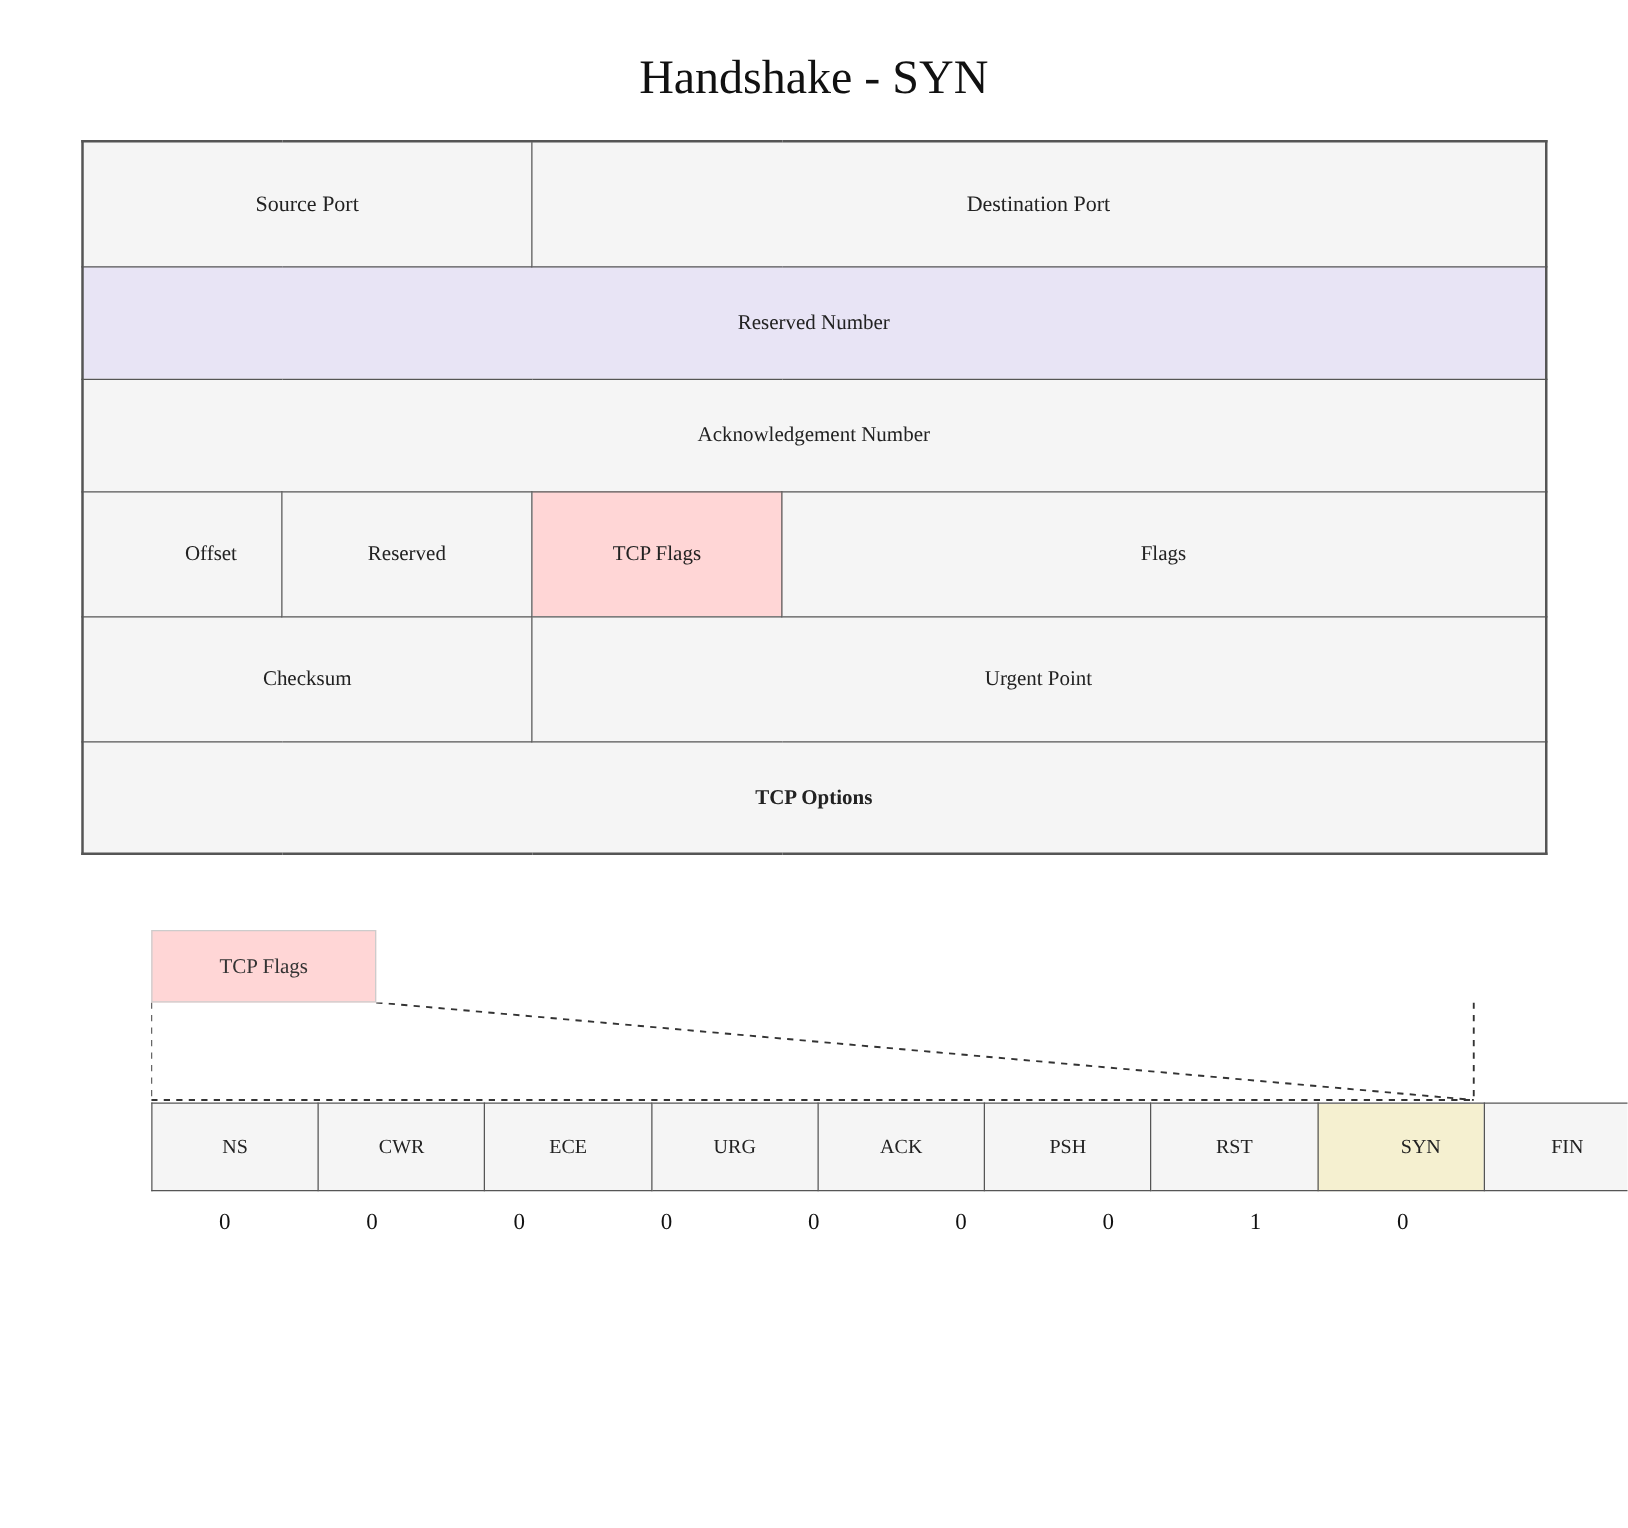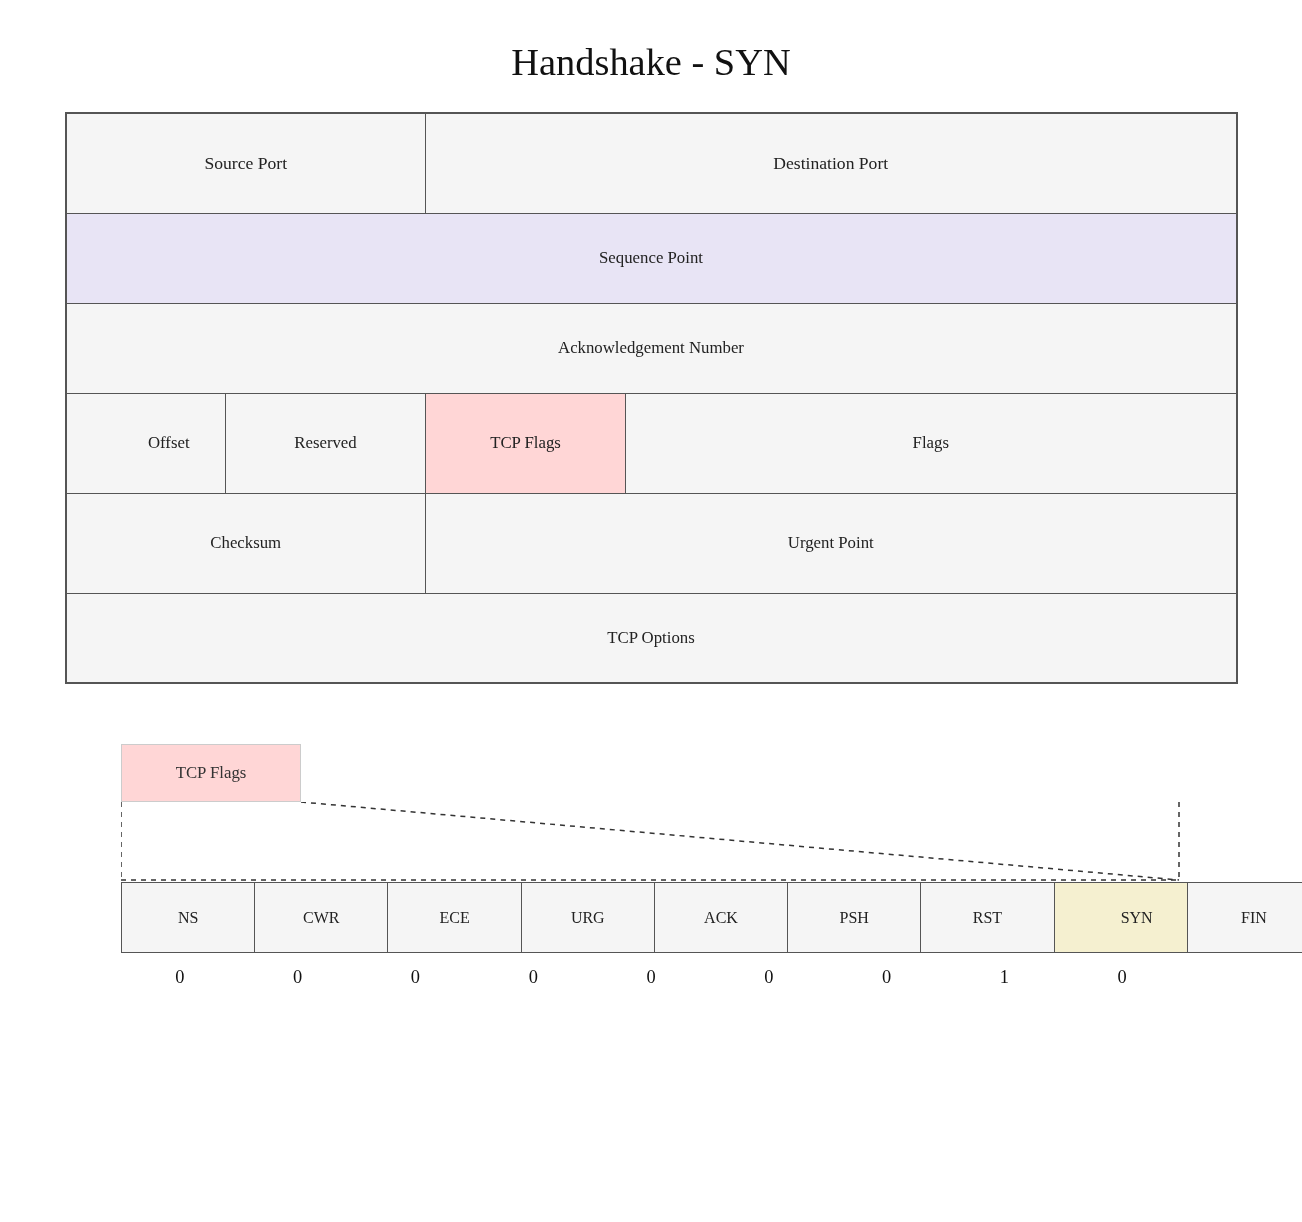--- a/index.html
+++ b/index.html
@@ -77,20 +77,21 @@
     .row-flags .cell-window {
       height: 100px;
     }
 
     .row-checksum td {
       height: 100px;
     }
 
     .row-options td {
       height: 90px;
+      font-weight: bold;
     }
 
     
     .flags-section {
       width: 1060px;
       display: flex;
       flex-direction: column;
       align-items: flex-start;
     }
 
@@ -155,21 +156,21 @@
 
 <table class="tcp-table">
 
   <tbody>
       <tr class="row-source-dest">
     <td colspan="2">Source Port</td>
     <td colspan="2">Destination Port</td>
   </tr>
 
   <tr class="row-sequence">
-    <td colspan="4">Sequence Point</td>
+    <td colspan="4">Reserved Number</td>
   </tr>
 
   <tr class="row-ack">
     <td colspan="4">Acknowledgement Number</td>
   </tr>
 
   <tr class="row-flags">
     <td class="cell-offset">Offset</td>
     <td class="cell-reserved">Reserved</td>
     <td class="cell-tcpflags">TCP Flags</td>

